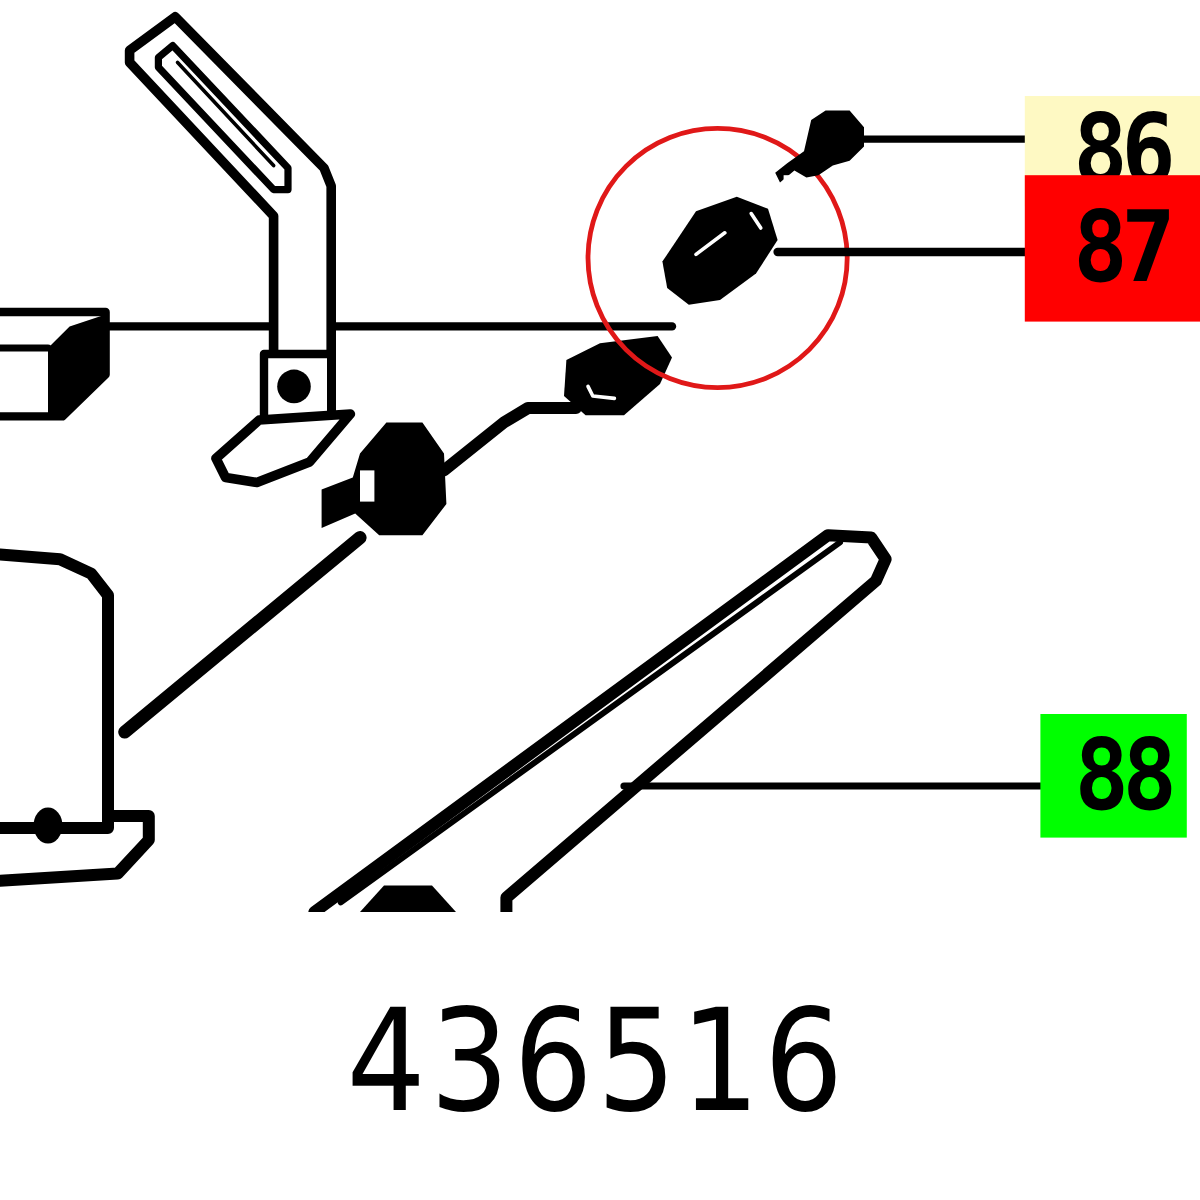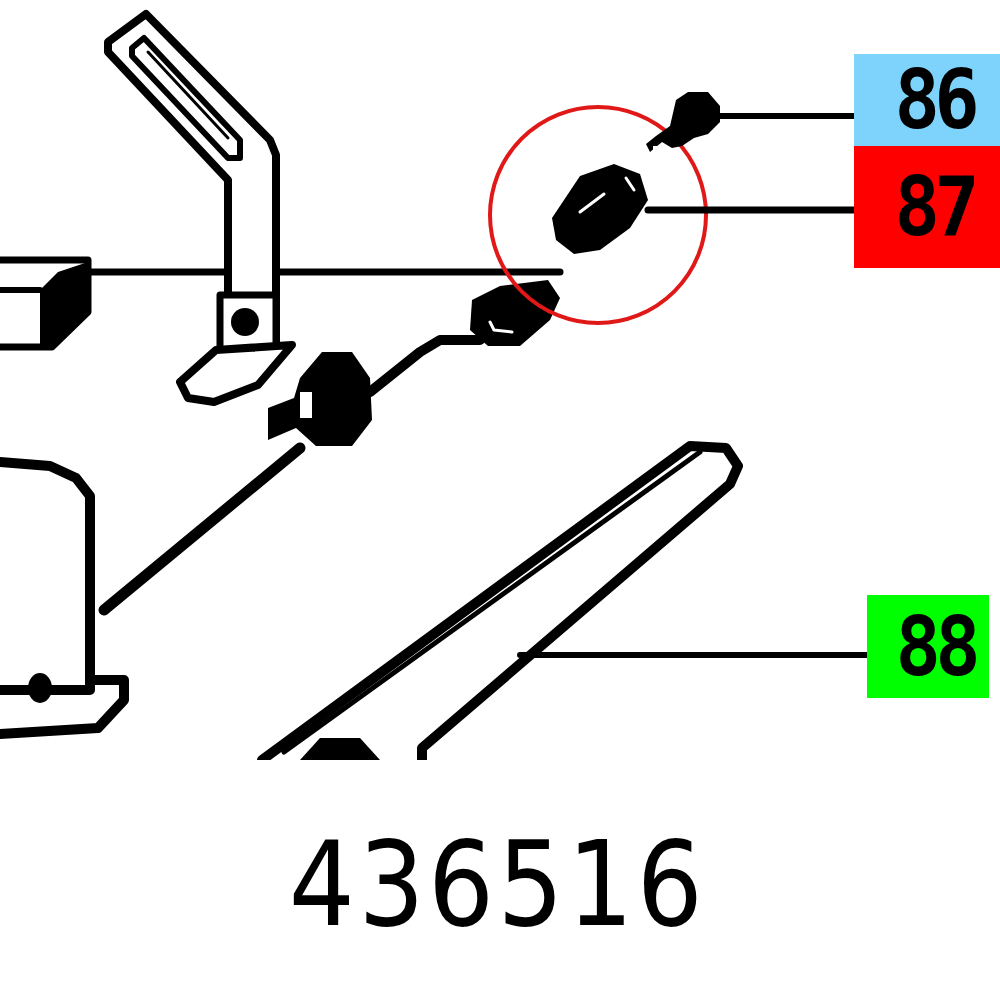--- a/index.html
+++ b/index.html
@@ -120,21 +120,21 @@
 
     <g>
       <path d="M262,760 L690,446 L726,448 L738,466 L730,484 L422,748 L422,760" fill="none" stroke-width="10"></path>
       <line x1="284" y1="752" x2="700" y2="452" stroke-width="5"></line>
       <path d="M300,760 L320,738 L360,738 L380,760 Z" fill="#000" stroke="none"></path>
       <line x1="520" y1="655" x2="870" y2="655" stroke-width="6"></line>
     </g>
   </g>
 </svg>
 
-<div class="callout" id="callout-86" style="background:#7dd3fc;">
+<div class="callout" id="callout-86" style="background:#fef9c3;margin-top:26px;">
   <span>86</span>
 </div>
 
 <div class="callout" id="callout-87" style="background:#ff0000;justify-content:center;">
   <span>87</span>
 </div>
 
 <div class="callout" id="callout-88" style="background:#00ff00;">
   <span>88</span>
 </div>

